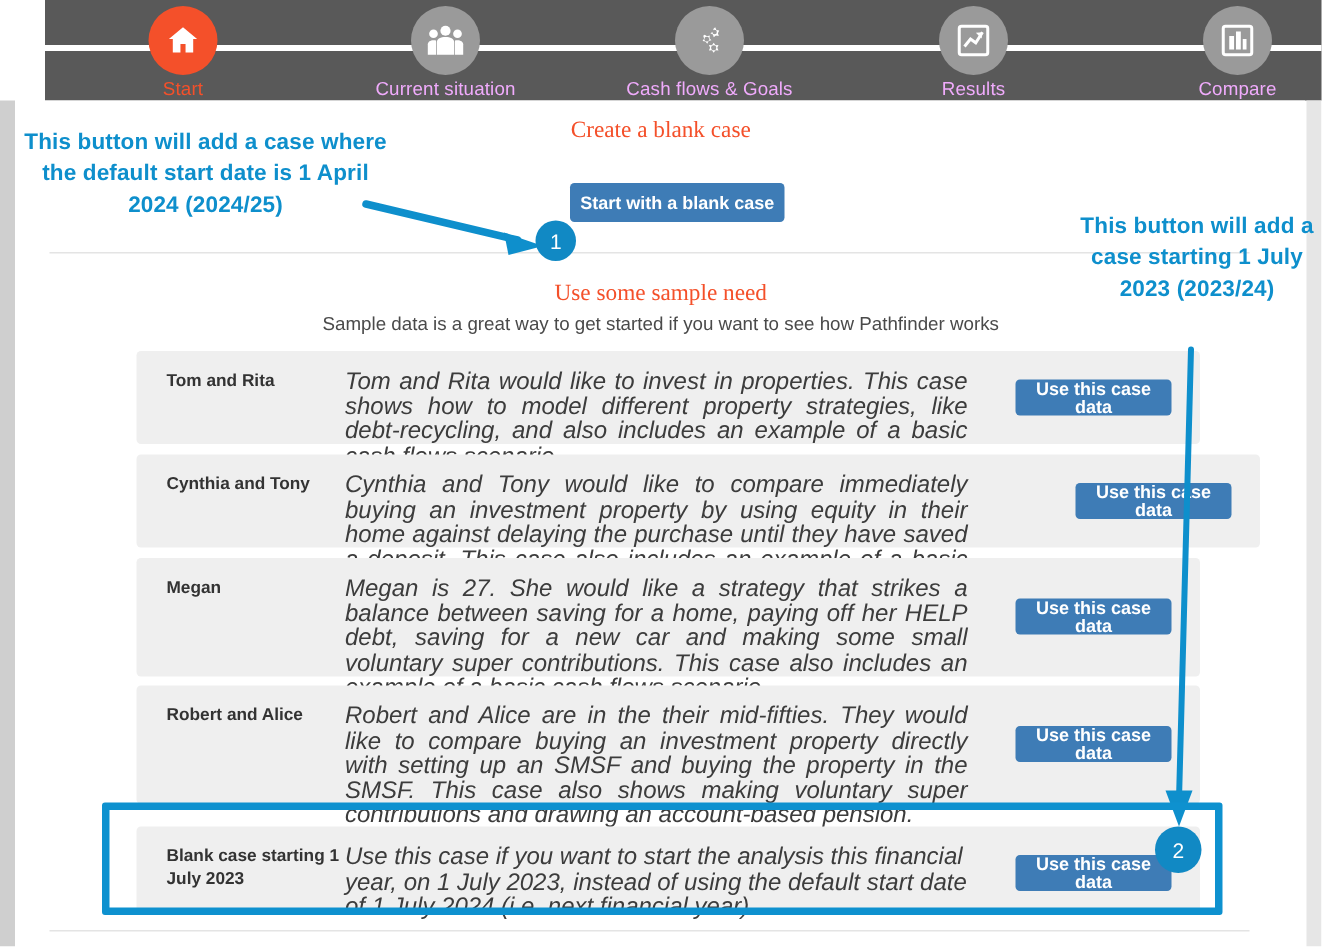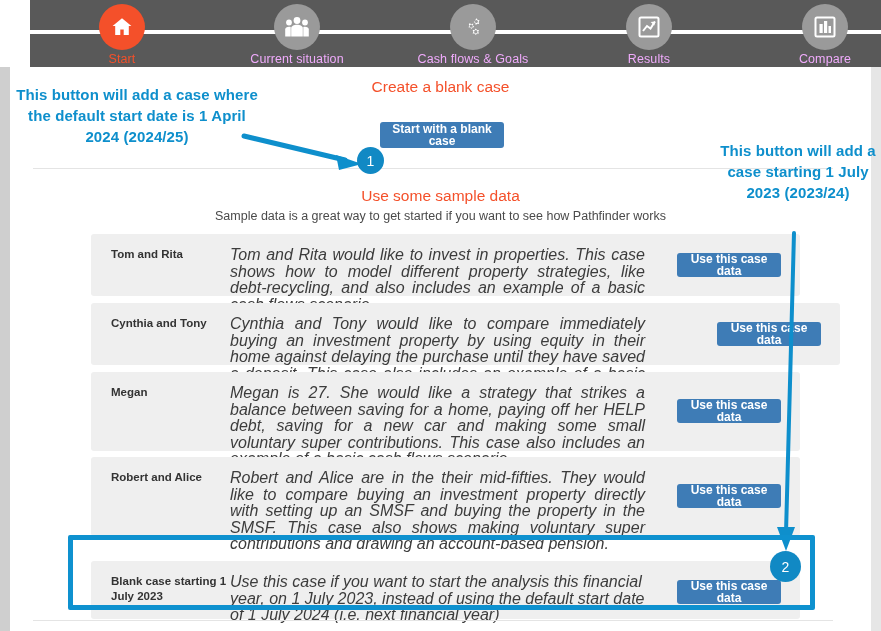--- a/index.html
+++ b/index.html
@@ -74,20 +74,21 @@
   }
 
   
   .sec-title {
     position: absolute;
     width: 100%;
     text-align: center;
     color: #f4502a;
     font-size: 15.5px;
     font-weight: 400;
+    font-family: Liberation Serif, serif;
   }
   .sec-sub {
     position: absolute;
     width: 100%;
     text-align: center;
     color: #4a4a4a;
     font-size: 12.5px;
   }
   .btn-blue {
     background: #3e7cb6;
@@ -100,21 +101,21 @@
     padding: 0;
     cursor: pointer;
     line-height: 1;
     display: flex;
     align-items: center;
     justify-content: center;
   }
   #blank-case-btn {
     position: absolute;
     left: 369px; top: 55px;
-    width: 124px; height: 26px;
+    width: 143px; height: 26px;
   }
   .divider {
     position: absolute;
     left: 22px;
     width: 800px; height: 1px;
     background: #e4e4e4;
   }
 
   
   .case-row {
@@ -267,21 +268,21 @@
 <div class="scroll-left"></div>
 <div class="scroll-right"></div>
 
 <div class="page">
 
   <div class="sec-title" style="top:11px;">Create a blank case</div>
   <button id="blank-case-btn" class="btn-blue">Start with a blank case</button>
 
   <div class="divider" style="top:101px;"></div>
 
-  <div class="sec-title" style="top:120px;">Use some sample data</div>
+  <div class="sec-title" style="top:120px;">Use some sample need</div>
   <div class="sec-sub" style="top:142px;">Sample data is a great way to get started if you want to see how Pathfinder works</div>
 
   <div class="case-row" style="top:167px; height:62px;">
     <div class="case-name">Tom and Rita</div>
     <div class="case-desc">Tom and Rita would like to invest in properties. This case shows how to model different property strategies, like debt-recycling, and also includes an example of a basic cash flows scenario.</div>
     <button class="btn-blue case-btn" style="top:19px;">Use this case data</button>
   </div>
 
   <div class="case-row" style="top:236px; height:62px;padding-left:40px;">
     <div class="case-name">Cynthia and Tony</div>
@@ -294,21 +295,21 @@
     <div class="case-desc">Megan is 27. She would like a strategy that strikes a balance between saving for a home, paying off her HELP debt, saving for a new car and making some small voluntary super contributions. This case also includes an example of a basic cash flows scenario.</div>
     <button class="btn-blue case-btn" style="top:27px;">Use this case data</button>
   </div>
 
   <div class="case-row" style="top:390px; height:79px;">
     <div class="case-name">Robert and Alice</div>
     <div class="case-desc">Robert and Alice are in the their mid-fifties. They would like to compare buying an investment property directly with setting up an SMSF and buying the property in the SMSF. This case also shows making voluntary super contributions and drawing an account-based pension.</div>
     <button class="btn-blue case-btn" style="top:27px;">Use this case data</button>
   </div>
 
-  <div class="case-row" style="top:494px; height:58px;">
+  <div class="case-row" style="top:484px; height:58px;">
     <div class="case-name">Blank case starting 1 July 2023</div>
     <div class="case-desc" style="text-align:left;">Use this case if you want to start the analysis this financial year, on 1 July 2023, instead of using the default start date of 1 July 2024 (i.e. next financial year)</div>
     <button class="btn-blue case-btn" style="top:19px;">Use this case data</button>
   </div>
 
   <div id="bottom-divider" style="top:553px; left:22px; width:800px;"></div>
 </div>
 
 <div id="anno-left" class="anno">This button will add a case where the default start date is 1 April 2024 (2024/25)</div>
 

